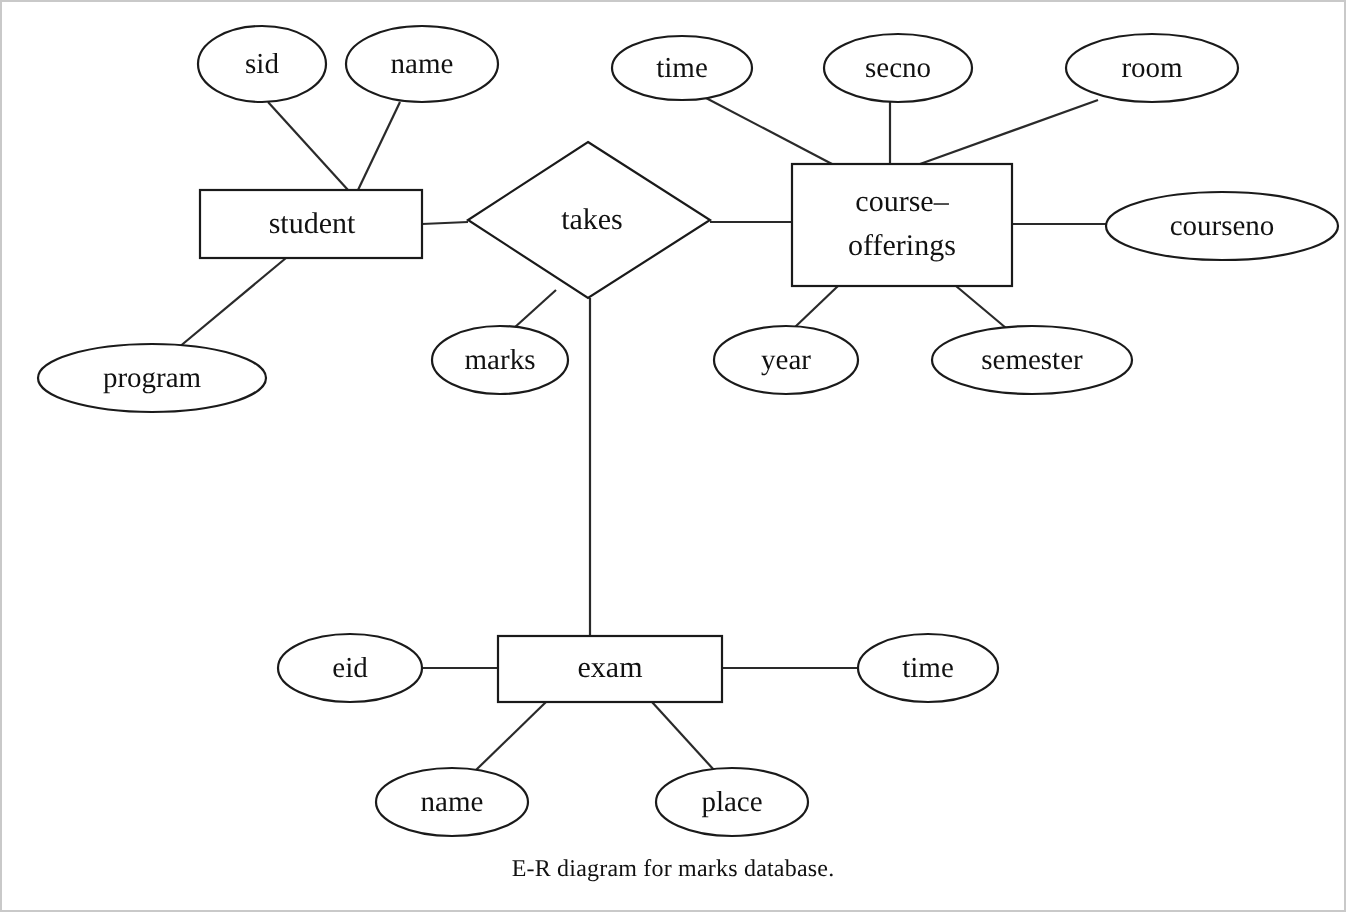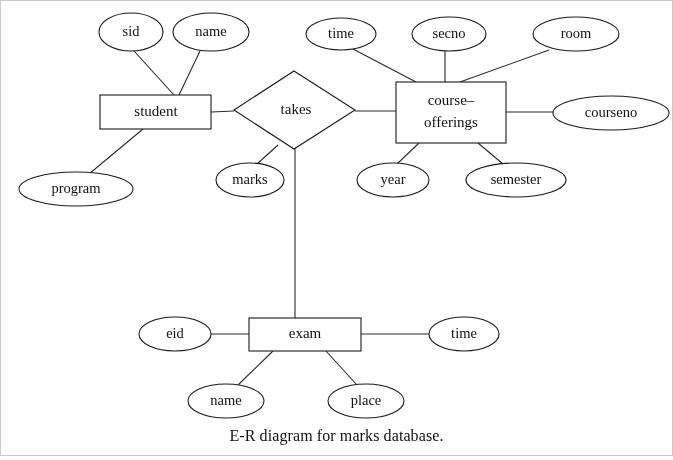--- a/index.html
+++ b/index.html
@@ -45,21 +45,21 @@
   .entity-label { font-size: 15px; }
   .rel-label    { font-size: 15px; }
   .attr-label   { font-size: 14.5px; }
   .caption {
     position: absolute;
     left: 0;
     right: 0;
     top: 426px;
     text-align: center;
     font-family: "Liberation Serif", "DejaVu Serif", serif;
-    font-size: 16px;
+    font-size: 12px;
     color: #111111;
     letter-spacing: 0.1px;
   }
 </style>
 </head>
 <body>
 
 <div id="page">
 
   <svg id="er-svg" width="673" height="460" viewBox="0 0 673 460">

